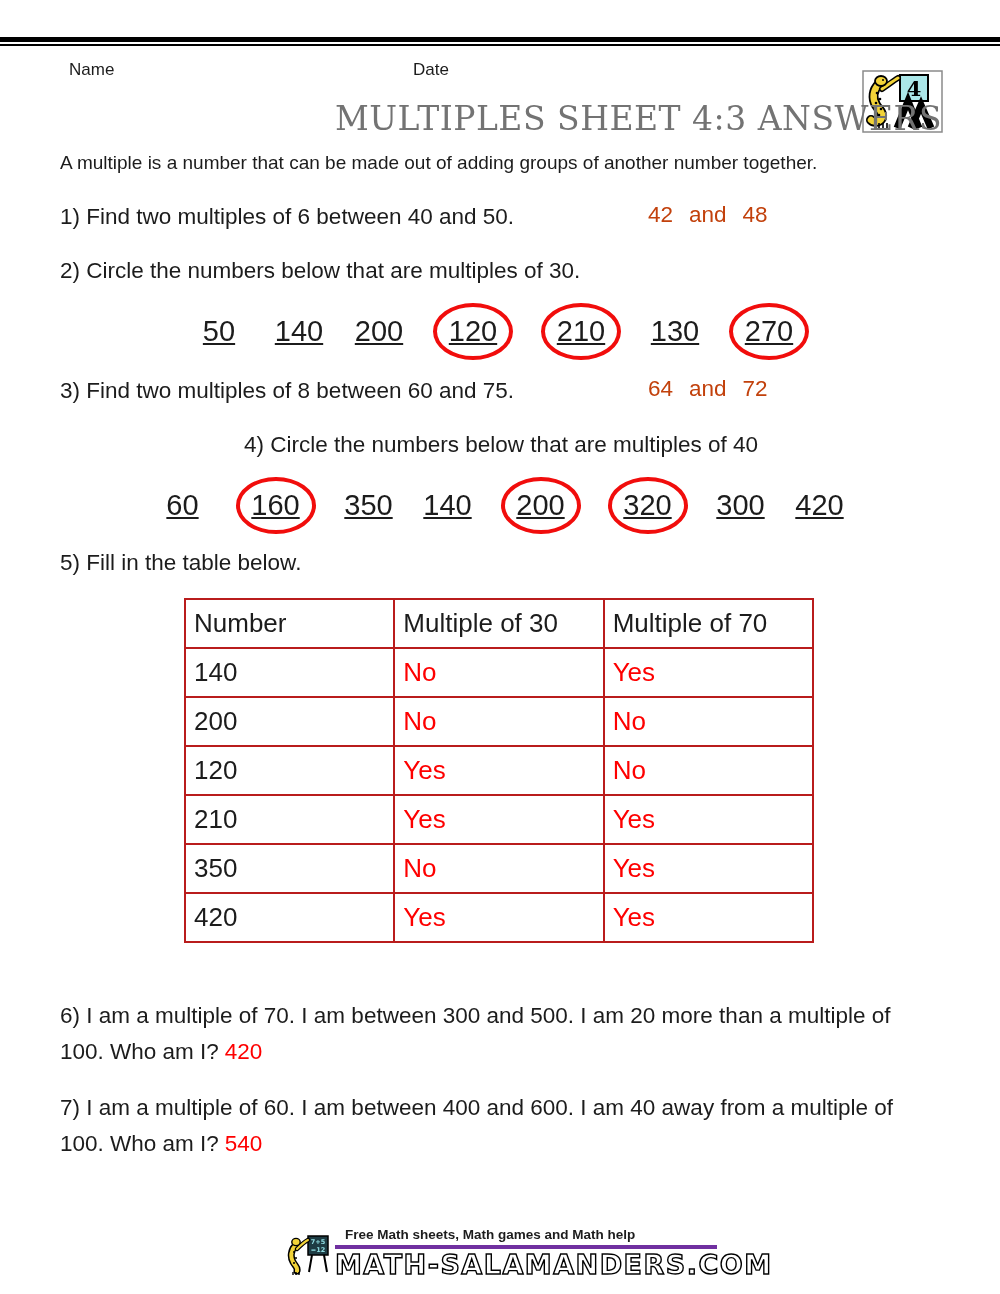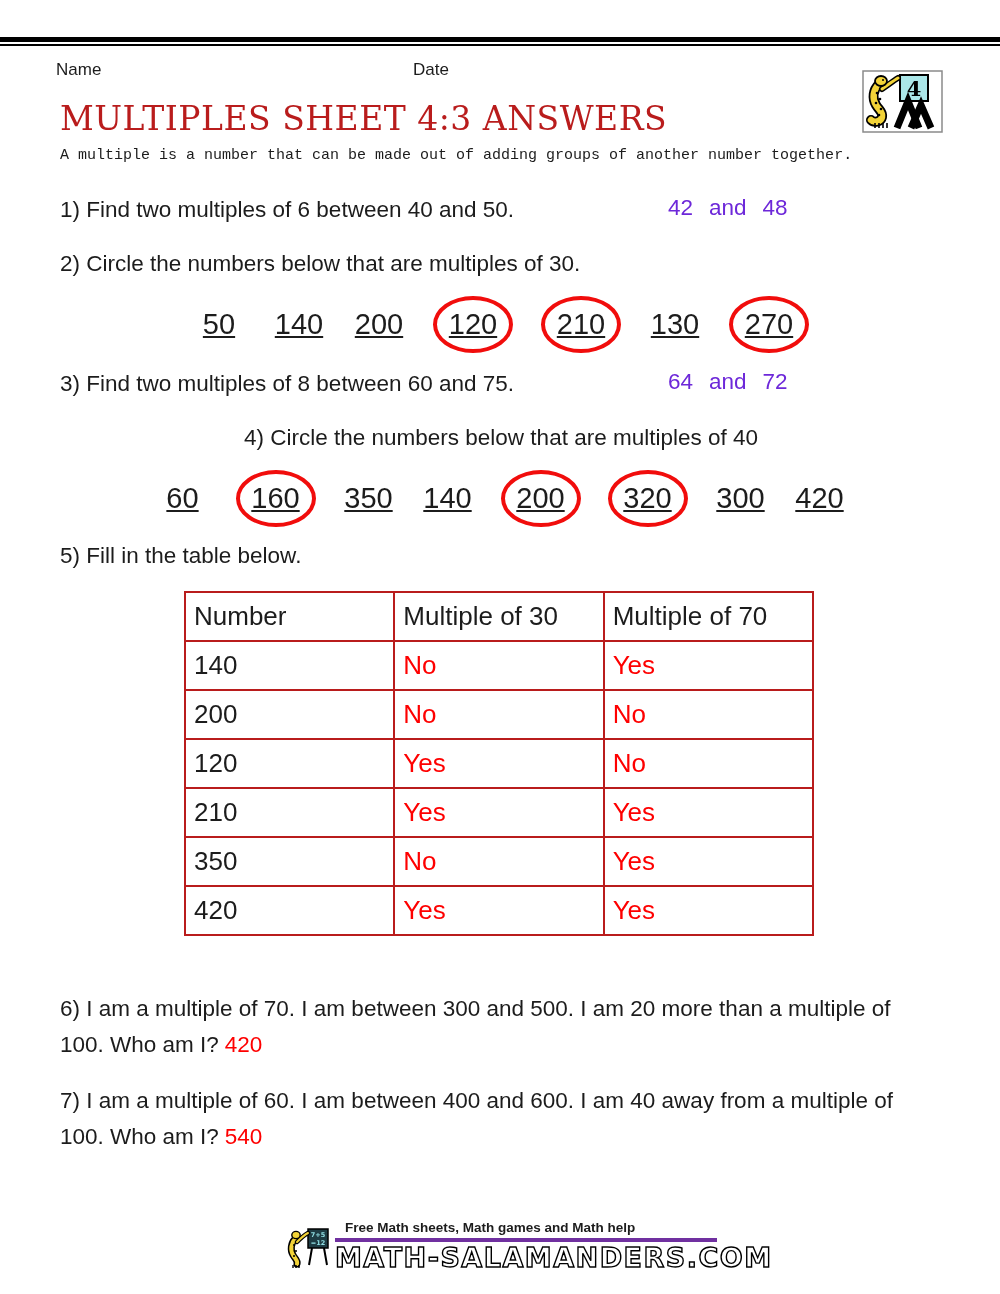--- a/index.html
+++ b/index.html
@@ -4,44 +4,44 @@
 <style>
   * { margin:0; padding:0; box-sizing:border-box; }
   html,body { background:#ffffff; }
   .page {
     position:relative; width:1000px; height:1294px; background:#ffffff;
     font-family:"Liberation Sans", sans-serif; color:#1c1c1c; overflow:hidden;
   }
   .rule-thick { position:absolute; top:37px; left:0; width:100%; height:5px; background:#000; }
   .rule-thin  { position:absolute; top:44px; left:0; width:100%; height:2px; background:#000; }
 
-  .name-label { position:absolute; top:60px; left:56px;  font-size:17px; }
+  .name-label { position:absolute; top:60px; left:69px;  font-size:17px; }
   .date-label { position:absolute; top:60px; left:413px; font-size:17px; }
 
   .logo-box { position:absolute; top:70px; left:862px; width:81px; height:63px; }
 
   .content { position:absolute; top:100px; left:60px; width:882px; }
 
   .title {
     font-family:"DejaVu Serif","Liberation Serif",serif;
     font-size:33px; font-weight:500; letter-spacing:0.5px;
-    color:#b91c1c; line-height:38px;
-  }
-  .intro { margin-top:0; font-size:15px; line-height:36.5px; width:880px;font-family:Liberation Mono, monospace; }
+    color:#737373; line-height:38px;text-align:right;
+  }
+  .intro { margin-top:7px; font-size:19px; line-height:36.5px; width:880px; }
 
   .q { position:relative; font-size:22.5px; line-height:26px; }
   .q1 { margin-top:22px; }
   .q2 { margin-top:28px; }
   .q3 { margin-top:16px; }
   .q4 { margin-top:28px;text-align:center; }
   .q5 { margin-top:14px; }
   .q6 { margin-top:55px; line-height:36.5px; width:880px; }
   .q7 { margin-top:19px; line-height:36.5px; width:880px; }
 
-  .answer-pair { position:absolute; top:-2px; left:588px; color:#6d28d9; white-space:nowrap;margin-left:20px; }
+  .answer-pair { position:absolute; top:-2px; left:588px; color:#c2410c; white-space:nowrap; }
   .answer-pair .conj { margin:0 16px; }
   .red { color:#FE0000; }
   .inline-answer { color:#FE0000; margin-left:6px; }
 
   .num-row { display:flex; justify-content:center; align-items:center; font-size:29px; }
   .num-row-q2 { margin-top:18px; gap:28px; height:60px; }
   .num-row-q4 { margin-top:18px; gap:27px; height:60px; }
   .num { display:inline-flex; justify-content:center; align-items:center; min-width:52px; height:56px;text-decoration:underline; }
   .circled { border:4px solid #F10D0C; border-radius:50%; min-width:80px; height:57px; }
 

